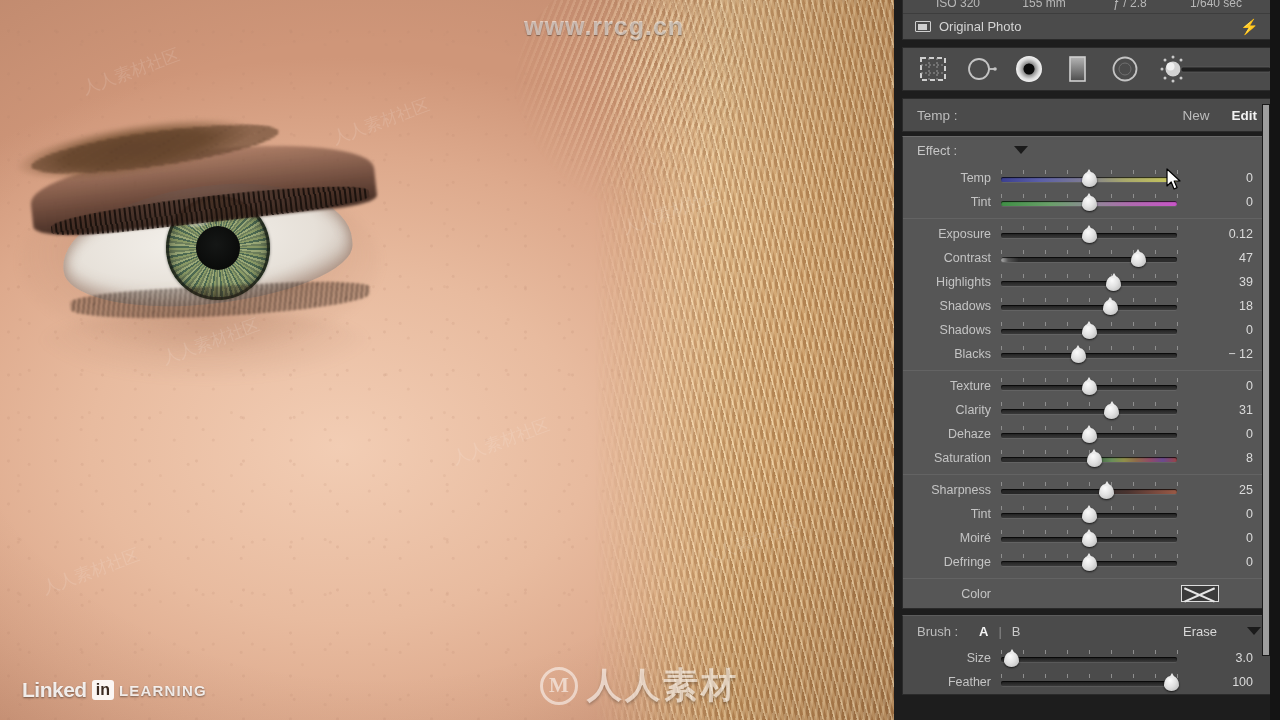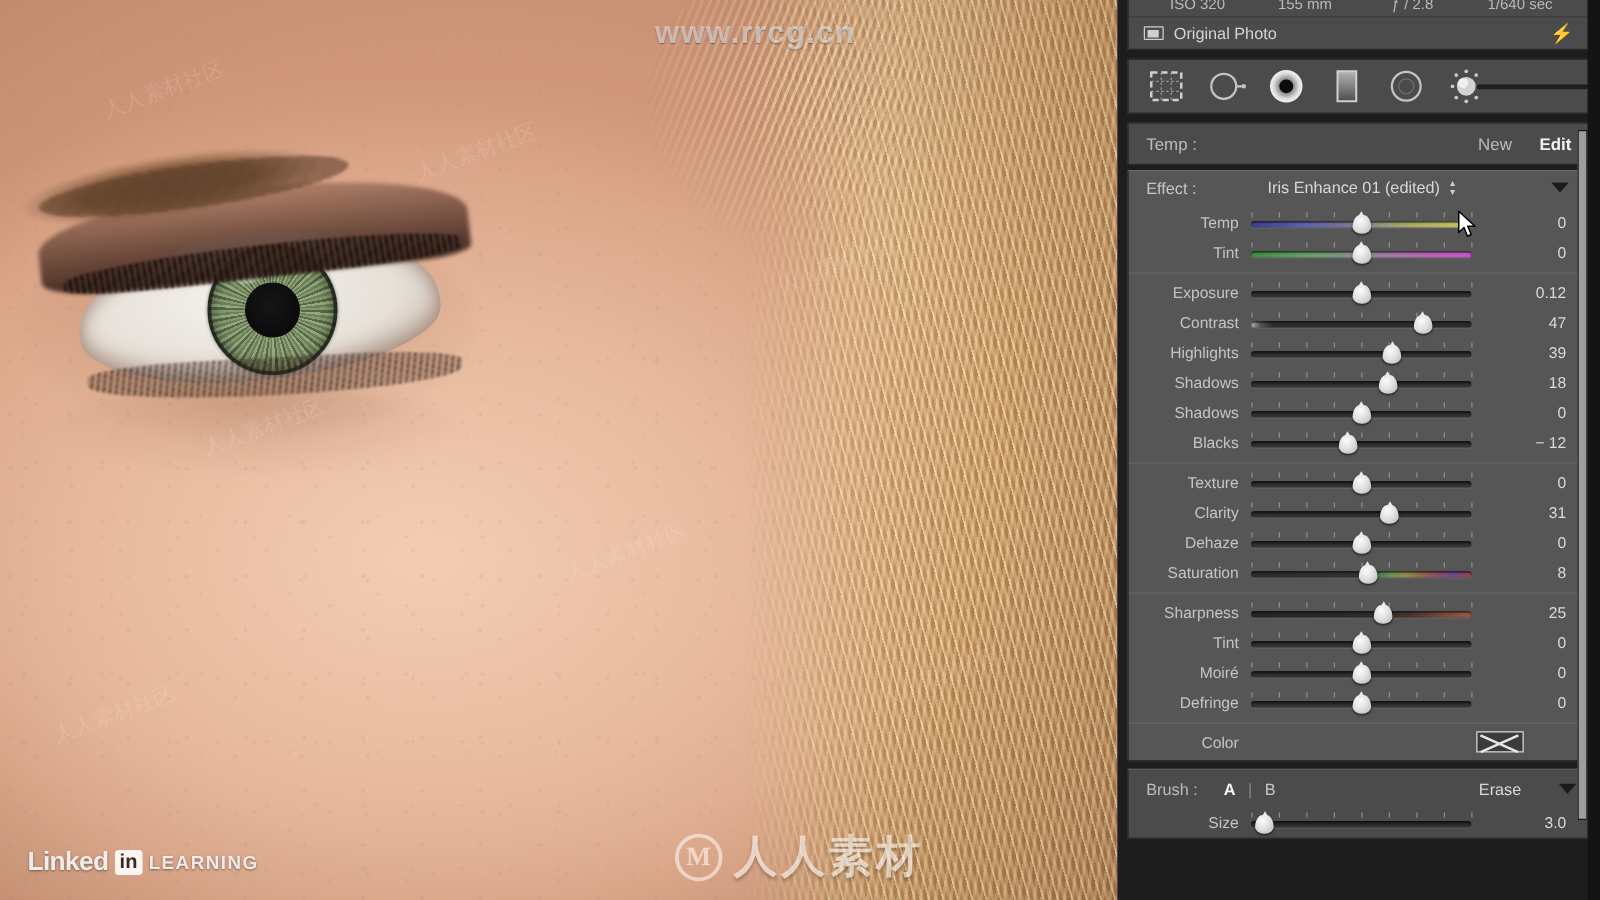--- a/index.html
+++ b/index.html
@@ -540,27 +540,20 @@
     <div class="pbox mask-row">
       <span class="mask-label">Temp :</span>
       <span class="mask-new">New</span>
       <span class="mask-edit">Edit</span>
     </div>
 
     <div class="pbox effect-panel">
 
       <div class="effect-row">
         <span class="effect-lbl">Effect :</span>
-        <span class="effect-val">
-          <span>Iris Enhance 01 (edited)</span>
-          <span class="stepper">
-              <i>▲</i>
-              <i>▼</i>
-            </span>
-        </span>
         <span class="disclosure"></span>
       </div>
 
       <div id="slider-groups">
           <div class="sgroup">
             <div class="srow">
               <span class="srow-label">Temp</span>
               <span class="track-wrap">
                 <span class="ticks">
                   <i style="left:0%"></i>
@@ -901,20 +894,39 @@
                 <i style="left:62.5%"></i>
                 <i style="left:75%"></i>
                 <i style="left:87.5%"></i>
                 <i style="left:100%"></i>
               </span>
               <span class="track full"></span>
               <span class="thumb" style="left:6%"></span>
             </span>
             <span class="sval">3.0</span>
           </div>
+          <div class="srow">
+            <span class="srow-label">Feather</span>
+            <span class="track-wrap">
+              <span class="ticks">
+                <i style="left:0%"></i>
+                <i style="left:12.5%"></i>
+                <i style="left:25%"></i>
+                <i style="left:37.5%"></i>
+                <i style="left:50%"></i>
+                <i style="left:62.5%"></i>
+                <i style="left:75%"></i>
+                <i style="left:87.5%"></i>
+                <i style="left:100%"></i>
+              </span>
+              <span class="track full"></span>
+              <span class="thumb" style="left:97%"></span>
+            </span>
+            <span class="sval">100</span>
+          </div>
         </div>
     </div>
 
     <div class="scrollbar"></div>
     <div class="panel-edge"></div>
   </div>
 
   <div class="cursor">
     <svg width="18" height="24" viewBox="0 0 18 24">
       <path d="M1,1 L1,18 L5.2,14 L8,21 L11,19.6 L8.2,13 L14,13 Z" fill="#ffffff" stroke="#000000" stroke-width="1.2" stroke-linejoin="round"></path>

